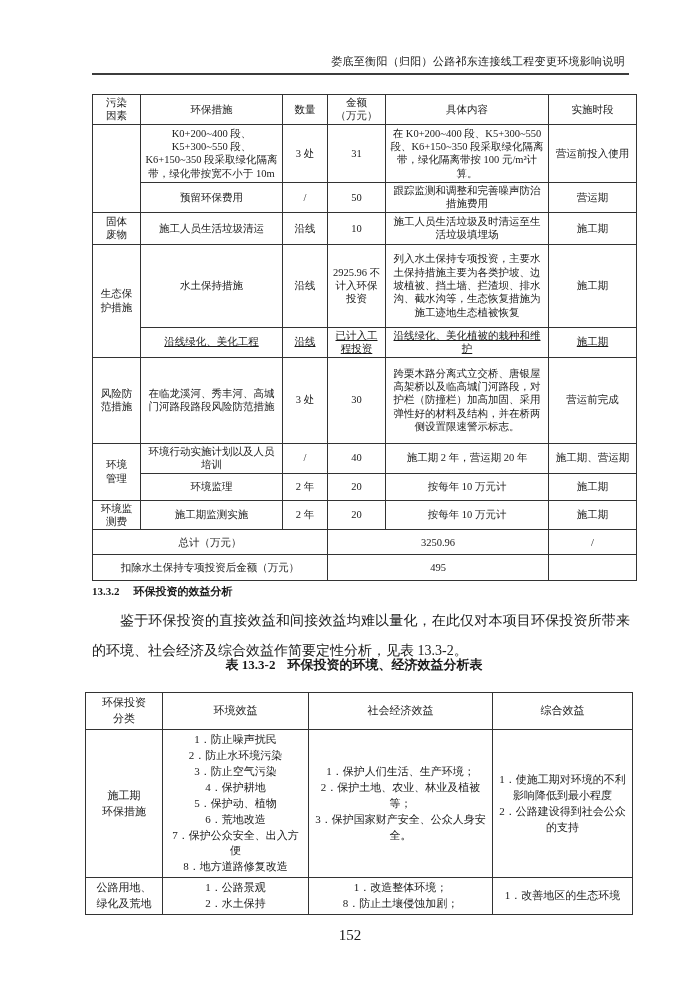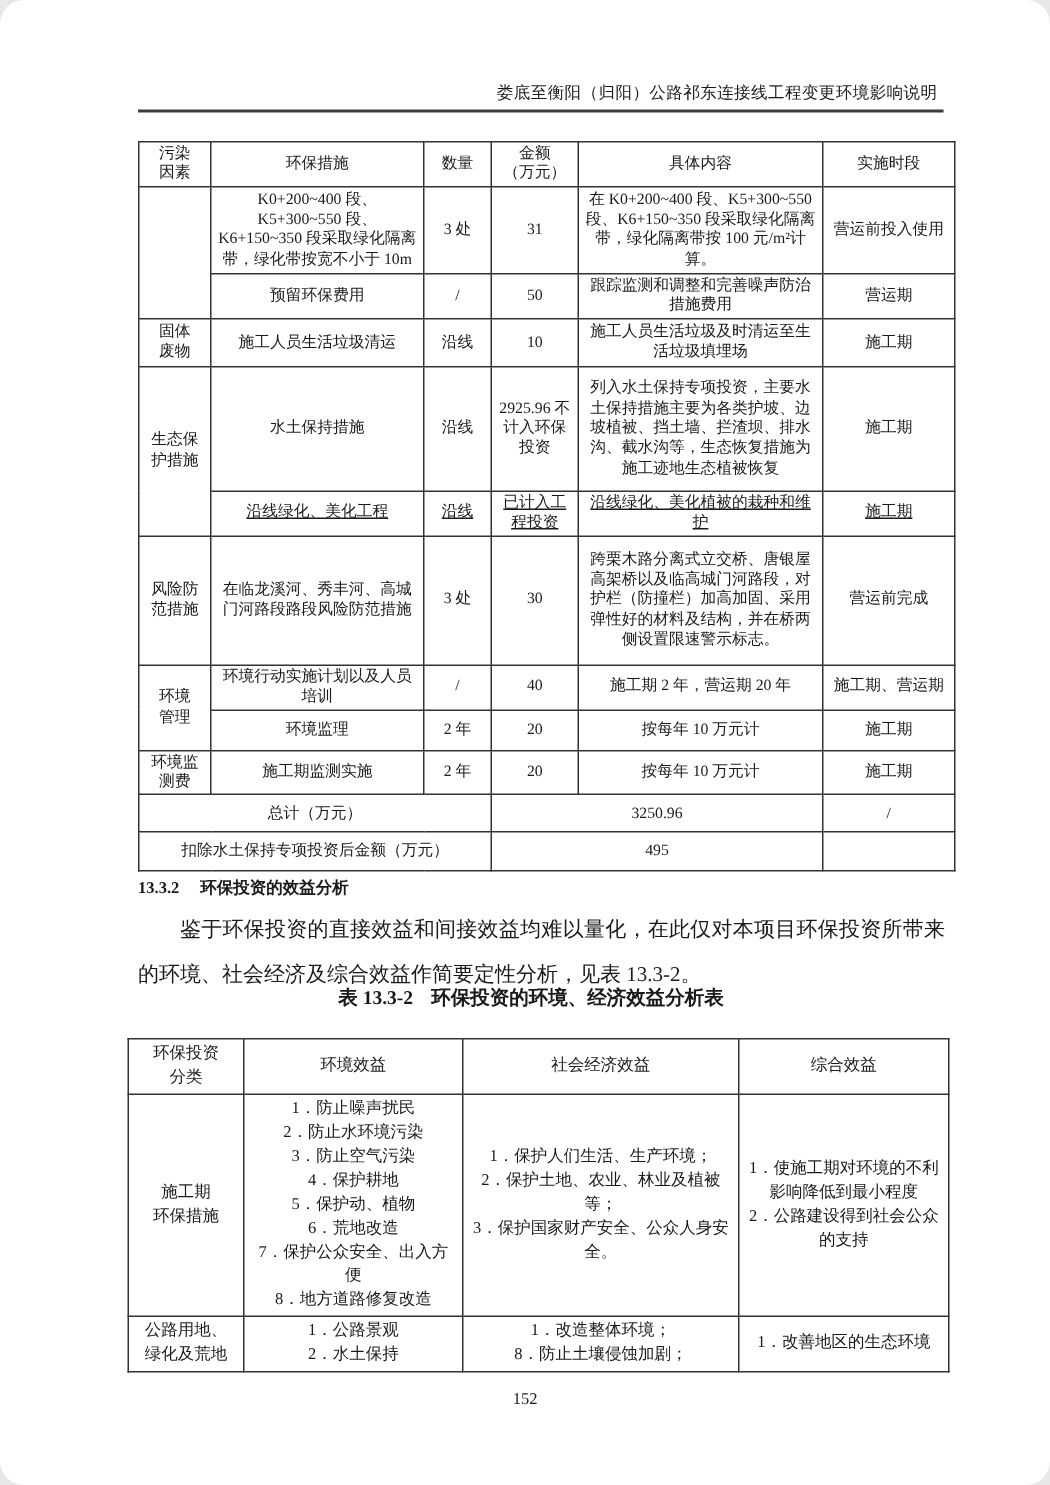--- a/index.html
+++ b/index.html
@@ -1,21 +1,20 @@
 <!DOCTYPE html>
 <html><head>
 <meta charset="utf-8">
 <style>
   html,body { margin:0; padding:0; background:#e8e8e8; }
   .page {
     position:relative; width:700px; height:990px; margin:0 auto;
     background:#ffffff; color:#1a1a1a;
     font-family:"Liberation Serif","DejaVu Serif",serif;
     overflow:hidden;
-    border-radius:16px;
   }
   
   .hdr-text { position:absolute; top:54px; left:92px; width:533px; text-align:right; font-size:11px; letter-spacing:0.3px; }
   .hdr-rule { position:absolute; top:73px; left:92px; width:537px; height:2px; background:#3c3c3c; }
 
   
   table { border-collapse:collapse; table-layout:fixed; }
   td, th { border:1px solid #333; vertical-align:middle; font-weight:normal; overflow:hidden; }
   .pre { white-space:pre-line; }
 
@@ -27,21 +26,21 @@
   .sec-head .num { margin-right:14px; }
   .para { position:absolute; left:92px; top:606px; width:538px; font-size:14px; line-height:30px; text-align:justify; text-indent:2em; }
   .t2-caption { position:absolute; left:80px; top:656px; width:548px; text-align:center; font-size:13px; font-weight:bold; }
 
   .t2 { position:absolute; left:85px; top:692px; width:547px; font-size:11px; line-height:1.45; }
   .t2 td, .t2 th { padding:2px 6px; }
   .t2 th, .t2 .cat { text-align:center; }
   .t2 .list-cell { text-align:center; }
   .li { margin:0; }
 
-  .page-num { position:absolute; left:0; top:927px; width:700px; text-align:center; font-size:11px; }
+  .page-num { position:absolute; left:0; top:927px; width:700px; text-align:center; font-size:15px; }
 </style>
 </head>
 <body>
 
 <div class="page">
 
   <div class="hdr-text">娄底至衡阳（归阳）公路祁东连接线工程变更环境影响说明</div>
   <div class="hdr-rule"></div>
 
   <table class="t1">

